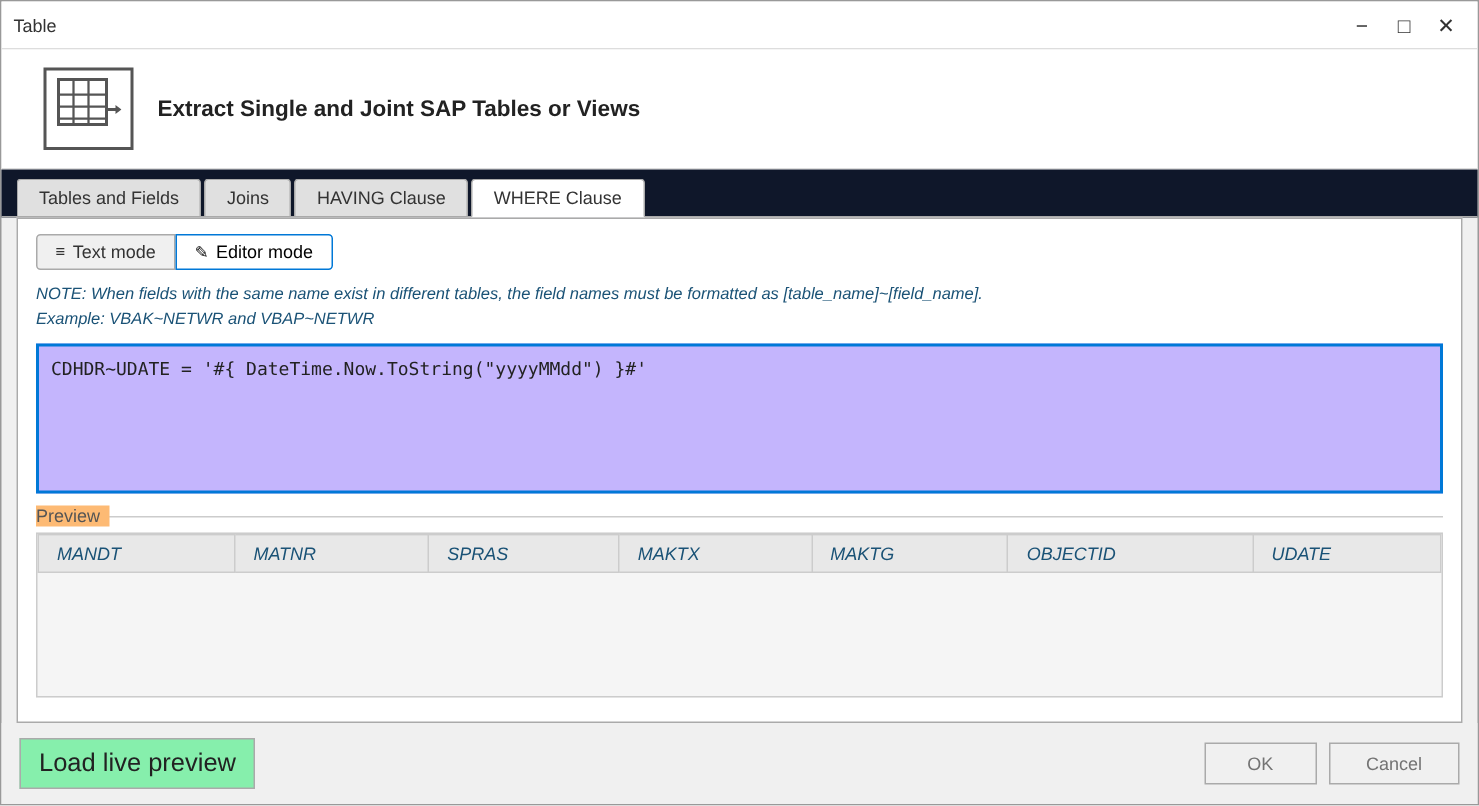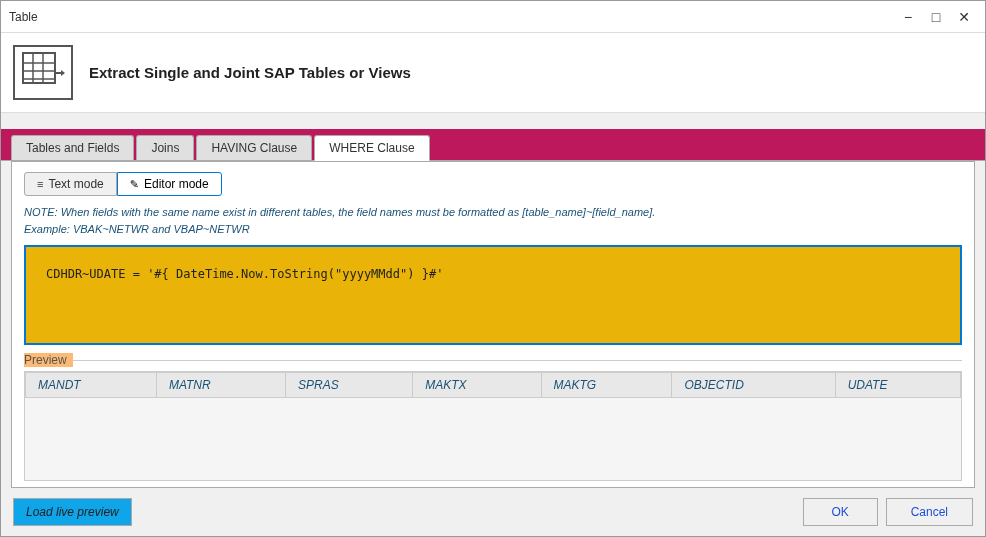--- a/index.html
+++ b/index.html
@@ -48,21 +48,21 @@
       cursor: pointer;
       display: flex;
       align-items: center;
       justify-content: center;
       font-size: 14px;
       color: #333;
     }
 
     .header-section {
       background: #fff;
-      padding: 12px 12px;
+      padding: 12px 28px;
       display: flex;
       align-items: center;
       gap: 16px;
       border-bottom: 1px solid #ddd;
       flex-shrink: 0;
     }
     .header-icon {
       width: 60px;
       height: 55px;
       border: 2px solid #555;
@@ -76,27 +76,26 @@
       width: 44px;
       height: 44px;
     }
     .header-title {
       font-size: 15px;
       font-weight: bold;
       color: #222;
     }
 
     .tabs-bar {
-      background: #be185d;
+      background: #0f172a;
       display: flex;
       align-items: flex-end;
       padding: 6px 10px 0 10px;
       border-bottom: 1px solid #aaa;
       flex-shrink: 0;
-      margin-top: 16px;
     }
     .tab {
       padding: 5px 14px;
       border: 1px solid #aaa;
       border-bottom: none;
       background: #e0e0e0;
       cursor: pointer;
       font-size: 12px;
       color: #333;
       margin-right: 2px;
@@ -157,23 +156,23 @@
     .note-text {
       font-size: 11px;
       color: #1a5276;
       font-style: italic;
       line-height: 1.5;
       flex-shrink: 0;
     }
 
     .editor-box {
       border: 2px solid #0078d7;
-      padding: 20px;
+      padding: 8px;
       min-height: 90px;
-      background: #eab308;
+      background: #c4b5fd;
       font-family: monospace;
       font-size: 12px;
       color: #222;
       flex-shrink: 0;
       outline: none;
       resize: none;
       width: 100%;
       height: 100px;
     }
 
@@ -239,31 +238,30 @@
     .footer-right {
       display: flex;
       gap: 8px;
     }
     .footer-btn {
       padding: 6px 24px;
       border: 1px solid #aaa;
       background: #f0f0f0;
       cursor: pointer;
       font-size: 12px;
-      color: #1d4ed8;
+      color: #737373;
       min-width: 75px;
     }
     .load-preview-btn {
       padding: 6px 12px;
       border: 1px solid #aaa;
-      background: #0ea5e9;
-      cursor: pointer;
-      font-size: 12px;
+      background: #86efac;
+      cursor: pointer;
+      font-size: 17px;
       color: #222;
-      font-style: italic;
     }
   </style>
 </head>
 <body>
 
 <div class="window">
 
   <div class="title-bar">
     <div class="title-bar-left">
       <span>Table</span>

